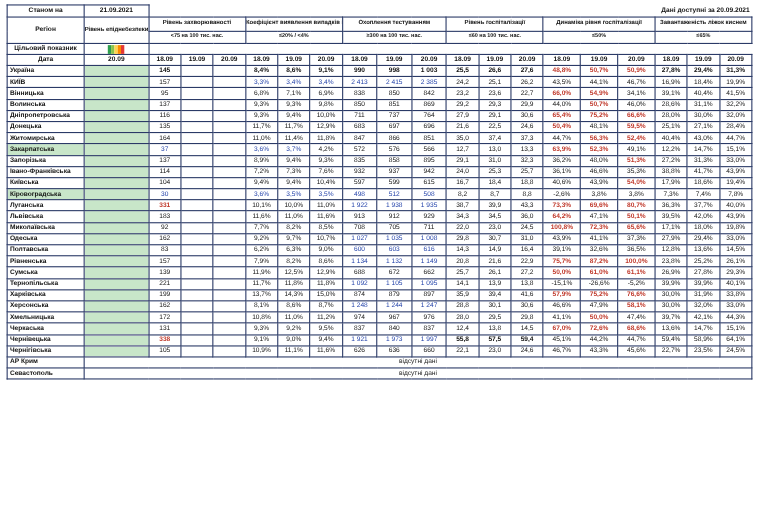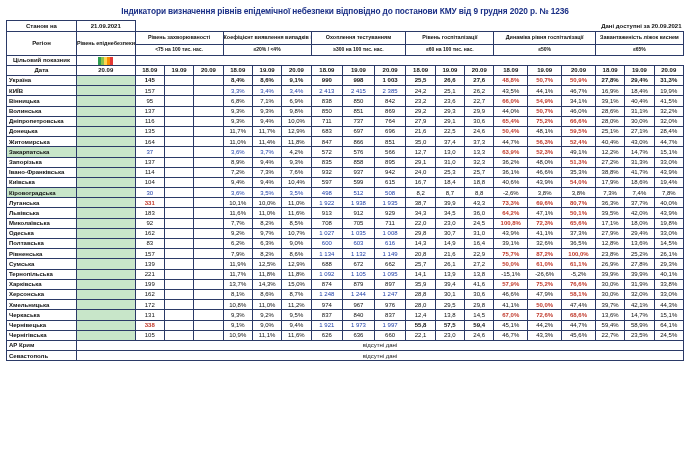--- a/index.html
+++ b/index.html
@@ -48,21 +48,20 @@
   .spanhdr{height:11px;}
   .tallhdr{height:13px;}
   .subhdr{height:11px;}
   .rowh{height:10.2px;}
 </style>
 </head>
 <body>
 
 <div class="page">
 
-  <div class="title">Індикатори визначення рівнів епідемічної небезпеки відповідно до постанови КМУ від 9 грудня 2020 р. № 1236</div>
 
   <table>
     <colgroup>
       <col style="width:62px">
       <col style="width:52px">
       <col style="width:26px">
         <col style="width:26px">
         <col style="width:26px">
       <col style="width:26px">
         <col style="width:26px">

